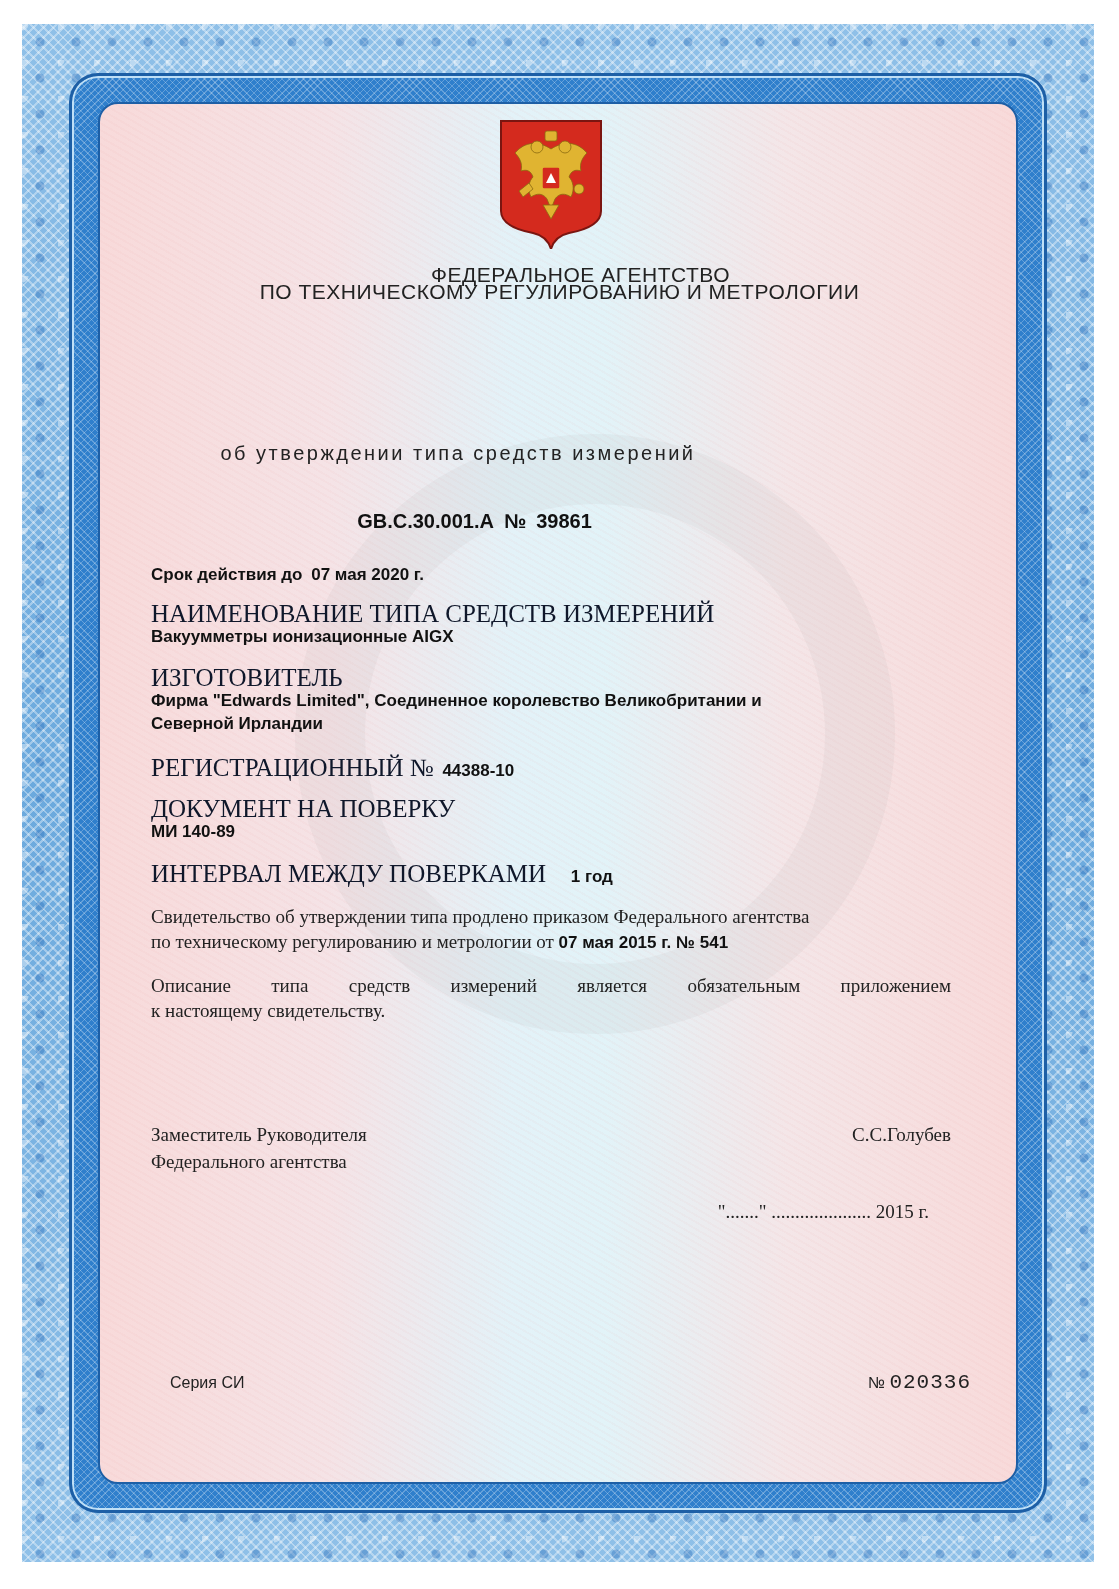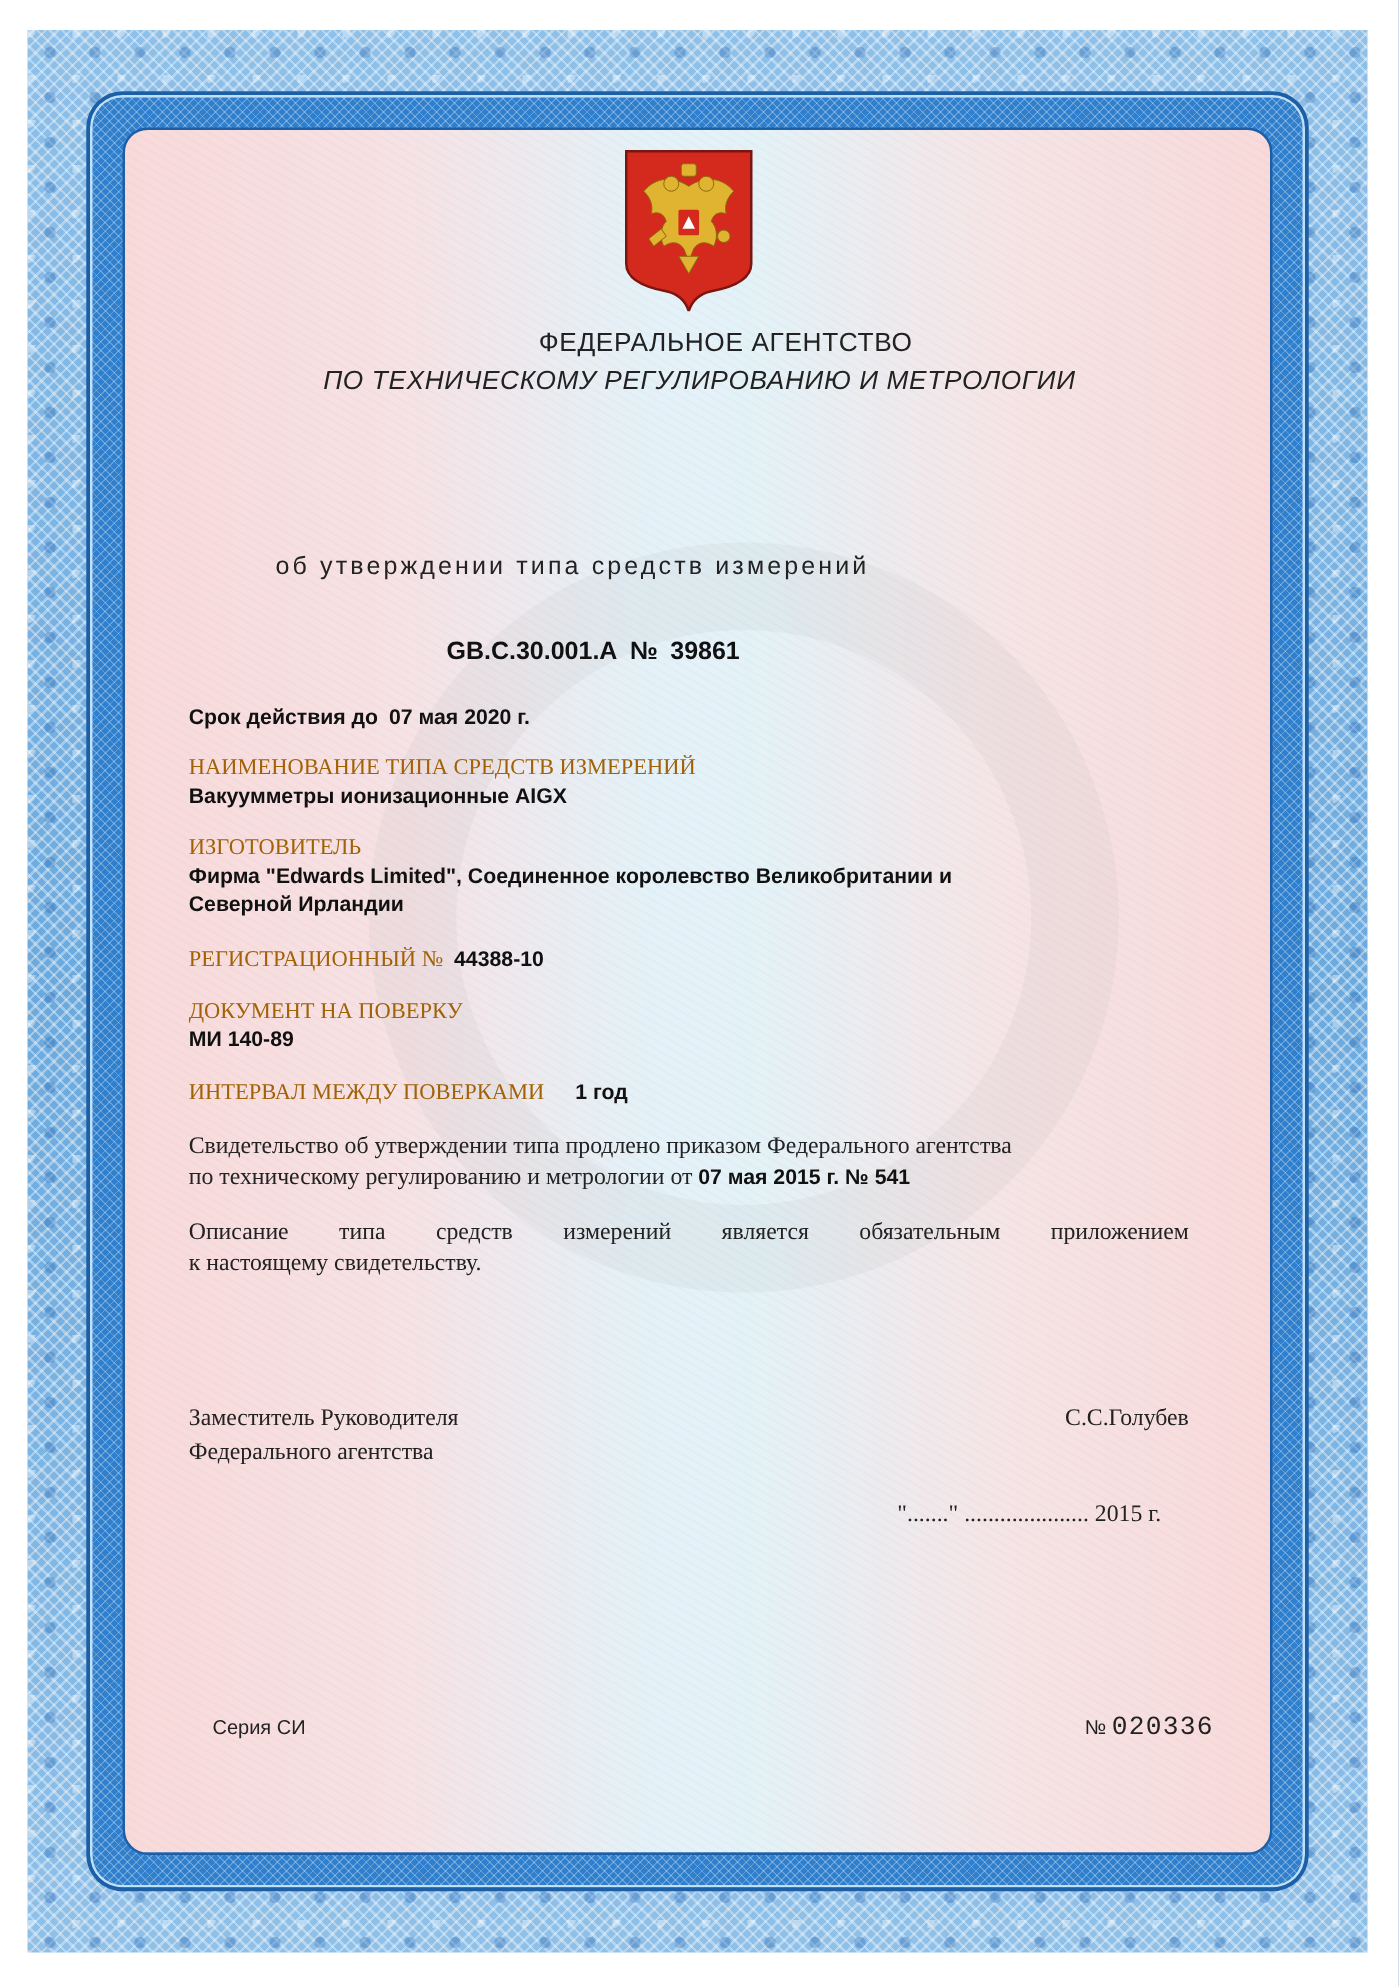--- a/index.html
+++ b/index.html
@@ -46,37 +46,37 @@
   }
   .content { position:absolute; left:0; top:0; width:1119px; height:1589px; }
   .emblem {
     position:absolute; left:499px; top:119px; width:104px; height:130px;
   }
   .agency {
     position:absolute; left:0; width:1119px; text-align:center;
     font-family:"Liberation Sans", sans-serif; font-size:21px; letter-spacing:0.5px; color:#222;
   }
   .agency.l1 { top:263px;padding-left:21px; }
-  .agency.l2 { top:293px;font-style:italic; }
+  .agency.l2 { top:280px; }
   .title {
     position:absolute; left:0; width:1119px; top:352px; text-align:center;
     font-family:"Liberation Serif", serif; font-weight:bold; font-size:78px; color:#1b6cbf;
     letter-spacing:-0.5px;
   }
   .subtitle {
     position:absolute; left:0; width:916px; top:442px; text-align:center;
     font-family:"Liberation Sans", sans-serif; font-size:20px; letter-spacing:2.5px; color:#222;
   }
   .certno {
     position:absolute; left:0; width:949px; top:510px; text-align:center;
     font-family:"Liberation Sans", sans-serif; font-weight:bold; font-size:20px; color:#111;
   }
   .certno .sep { margin:0 10px; }
   .field { position:absolute; left:151px; width:800px; font-size:19px; line-height:23px; }
-  .lbl { font-family:"Liberation Serif", serif; font-size:18px; color:#a16207; }
+  .lbl { font-family:"Liberation Serif", serif; font-size:25px; color:#0f172a; }
   .val { font-family:"Liberation Sans", sans-serif; font-weight:bold; font-size:17px; color:#111; }
   .validity { top:562px; }
   .para {
     position:absolute; left:151px; width:800px; font-family:"Liberation Serif", serif;
     font-size:19px; line-height:25px; color:#222; text-align:justify; text-align-last:left;
   }
   .sig { position:absolute; font-family:"Liberation Serif", serif; font-size:19px; line-height:27px; color:#222; }
   .footer { position:absolute; font-family:"Liberation Sans", sans-serif; font-size:16px; color:#222; }
   .serial { font-family:"Liberation Mono", monospace; font-size:21px; letter-spacing:1px;margin-top:12px; }
 </style>

